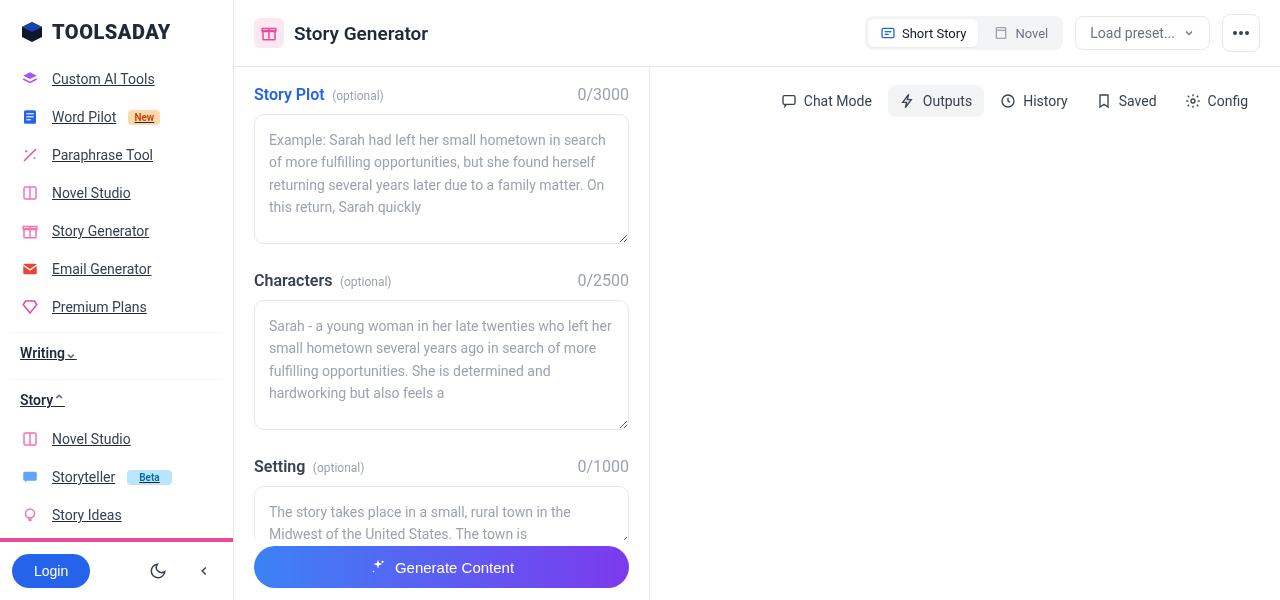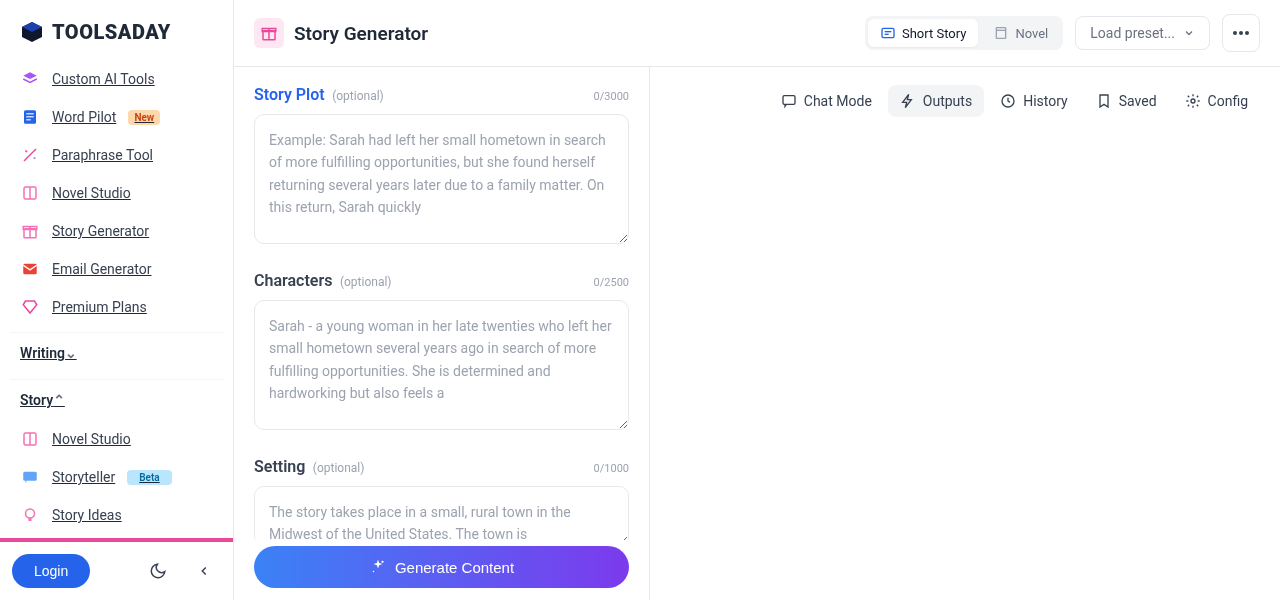--- a/index.html
+++ b/index.html
@@ -30,21 +30,21 @@
 .more-btn { width: 38px; height: 38px; border: 1px solid #e5e7eb; border-radius: 8px; display: flex; align-items: center; justify-content: center; cursor: pointer; }
 .dots { display: flex; gap: 2px; }
 .dots span { width: 4px; height: 4px; background: #374151; border-radius: 50%; }
 .content { flex: 1; display: flex; overflow: hidden; }
 .left-panel { width: 416px; border-right: 1px solid #e5e7eb; padding: 18px 20px 0; overflow-y: auto; position: relative; }
 .field { margin-bottom: 24px; }
 .field-head { display: flex; align-items: baseline; justify-content: space-between; margin-bottom: 10px; }
 .field-label { font-size: 16px; font-weight: 600; color: #374151; }
 .field-label.link { color: #2563eb; }
 .optional { font-size: 12px; color: #9ca3af; font-weight: 400; margin-left: 4px; }
-.counter { font-size: 11px; color: #9ca3af; }
+.counter { font-size: 16px; color: #9ca3af; }
 .textarea { width: 100%; border: 1px solid #e5e7eb; border-radius: 10px; padding: 14px; font-size: 14px; color: #374151; resize: vertical; font-family: inherit; line-height: 1.6; }
 .textarea::placeholder { color: #9ca3af; }
 .ta-plot { height: 130px; }
 .ta-char { height: 130px; }
 .ta-setting { height: 60px; }
 .gen-bar { position: sticky; bottom: 0; padding: 6px 0 12px; background: #fff; }
 .gen-btn { width: 100%; background: linear-gradient(90deg, #3b82f6, #7c3aed); color: #fff; border: none; border-radius: 24px; padding: 12px; font-size: 15px; font-weight: 500; cursor: pointer; display: flex; align-items: center; justify-content: center; gap: 8px; }
 .right-panel { flex: 1; padding: 18px 20px; }
 .tabs { display: flex; justify-content: flex-end; gap: 4px; }
 .tab { display: flex; align-items: center; gap: 7px; padding: 8px 12px; border-radius: 8px; cursor: pointer; font-size: 14px; color: #374151; }

